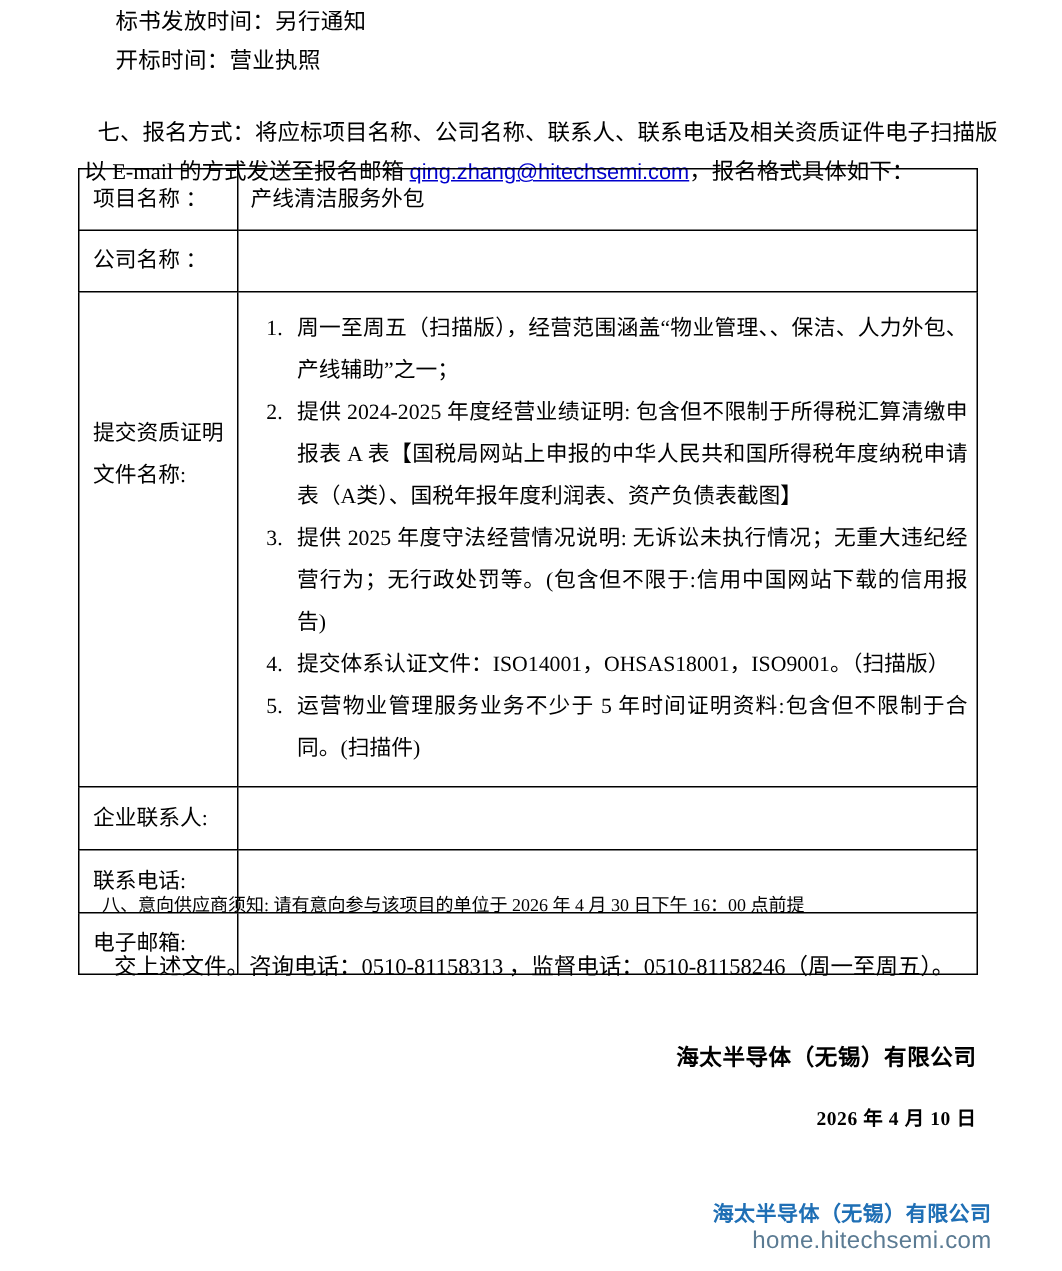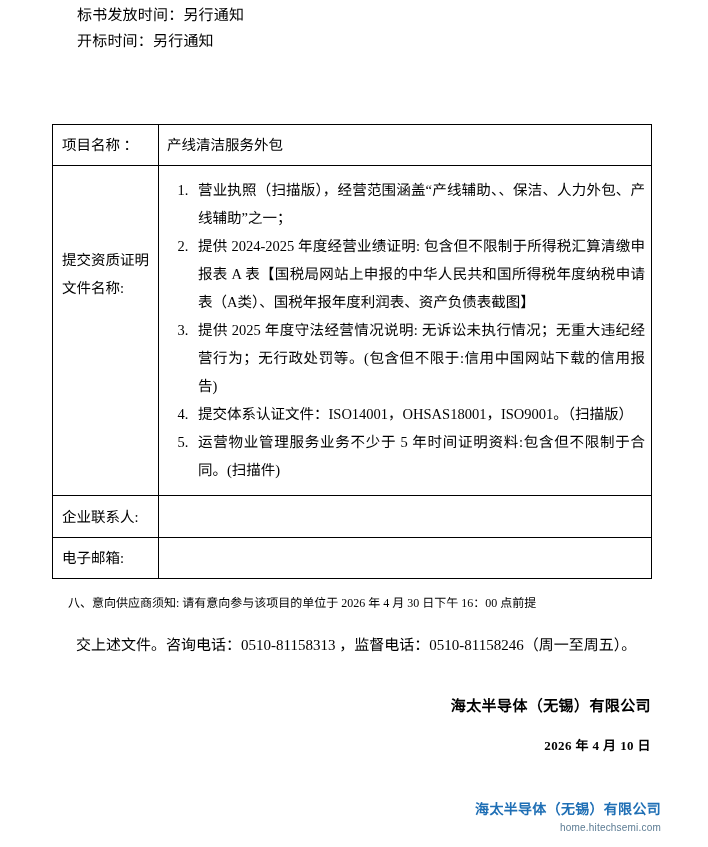--- a/index.html
+++ b/index.html
@@ -61,21 +61,21 @@
     color: #0000cc;
     text-decoration: underline;
     font-family: "Liberation Sans", "DejaVu Sans", sans-serif;
     font-size: 14.5px;
   }
 
   
   .form-table {
     position: absolute;
     left: 52px;
-    top: 124px;
+    top: 112px;
     width: 600px;
     border-collapse: collapse;
     table-layout: fixed;
     border-radius: 13px;
   }
   .form-table td {
     border: 1px solid #000000;
     vertical-align: middle;
     font-size: 14.5px;
     line-height: 28px;
@@ -168,59 +168,71 @@
   .footer-company {
     font-family: "Liberation Sans", "DejaVu Sans", sans-serif;
     font-size: 14px;
     font-weight: bold;
     color: #1f6fb5;
     line-height: 19px;
     letter-spacing: 0.3px;
   }
   .footer-url {
     font-family: "Liberation Sans", "DejaVu Sans", sans-serif;
-    font-size: 10px;
+    font-size: 16px;
     color: #5b7b93;
     line-height: 18px;
     letter-spacing: 0.2px;
   }
 </style>
 </head>
 <body>
 
 <div class="page">
 
   <div class="preamble">
     <div class="pre-line">标书发放时间：另行通知</div>
-    <div class="pre-line">开标时间：另行通知</div>
-  </div>
-
+    <div class="pre-line">开标时间：营业执照</div>
+  </div>
+
+  <div class="sec7">
+    <div class="sec7-l1">七、报名方式：将应标项目名称、公司名称、联系人、联系电话及相关资质证件电子扫描版</div>
+    <div class="sec7-l2"><span>以 E-mail 的方式发送至报名邮箱 </span><a class="email-link" href="#">qing.zhang@hitechsemi.com</a><span>，报名格式具体如下：</span></div>
+  </div>
 
   <table class="form-table">
     <tbody>
       <tr class="row-h-40">
         <td class="label-cell">项目名称 ：</td>
         <td class="value-cell">产线清洁服务外包</td>
       </tr>
+      <tr class="row-h-40">
+        <td class="label-cell">公司名称 ：</td>
+        <td class="value-cell"></td>
+      </tr>
       <tr>
         <td class="label-cell top-align">提交资质证明文件名称:</td>
         <td class="value-cell">
           <ol class="qual-list">
-            <li>营业执照（扫描版），经营范围涵盖“产线辅助、、保洁、人力外包、产线辅助”之一；</li>
+            <li>周一至周五（扫描版），经营范围涵盖“物业管理、、保洁、人力外包、产线辅助”之一；</li>
             <li>提供 2024-2025 年度经营业绩证明: 包含但不限制于所得税汇算清缴申报表 A 表【国税局网站上申报的中华人民共和国所得税年度纳税申请表（A类）、国税年报年度利润表、资产负债表截图】</li>
             <li>提供 2025 年度守法经营情况说明: 无诉讼未执行情况；无重大违纪经营行为；无行政处罚等。(包含但不限于:信用中国网站下载的信用报告)</li>
             <li>提交体系认证文件：ISO14001，OHSAS18001，ISO9001。（扫描版）</li>
             <li>运营物业管理服务业务不少于 5 年时间证明资料:包含但不限制于合同。(扫描件)</li>
           </ol>
         </td>
       </tr>
       <tr class="row-h-42">
         <td class="label-cell">企业联系人:</td>
         <td class="value-cell"></td>
       </tr>
+      <tr class="row-h-42">
+        <td class="label-cell">联系电话:</td>
+        <td class="value-cell"></td>
+      </tr>
       <tr class="row-h-38">
         <td class="label-cell">电子邮箱:</td>
         <td class="value-cell"></td>
       </tr>
     </tbody>
   </table>
 
   <div class="sec8">
     <div class="sec8-l1">八、意向供应商须知: 请有意向参与该项目的单位于 2026 年 4 月 30 日下午 16：00 点前提</div>
     <div class="sec8-l2">交上述文件。咨询电话：0510-81158313 ，监督电话：0510-81158246（周一至周五）。</div>

